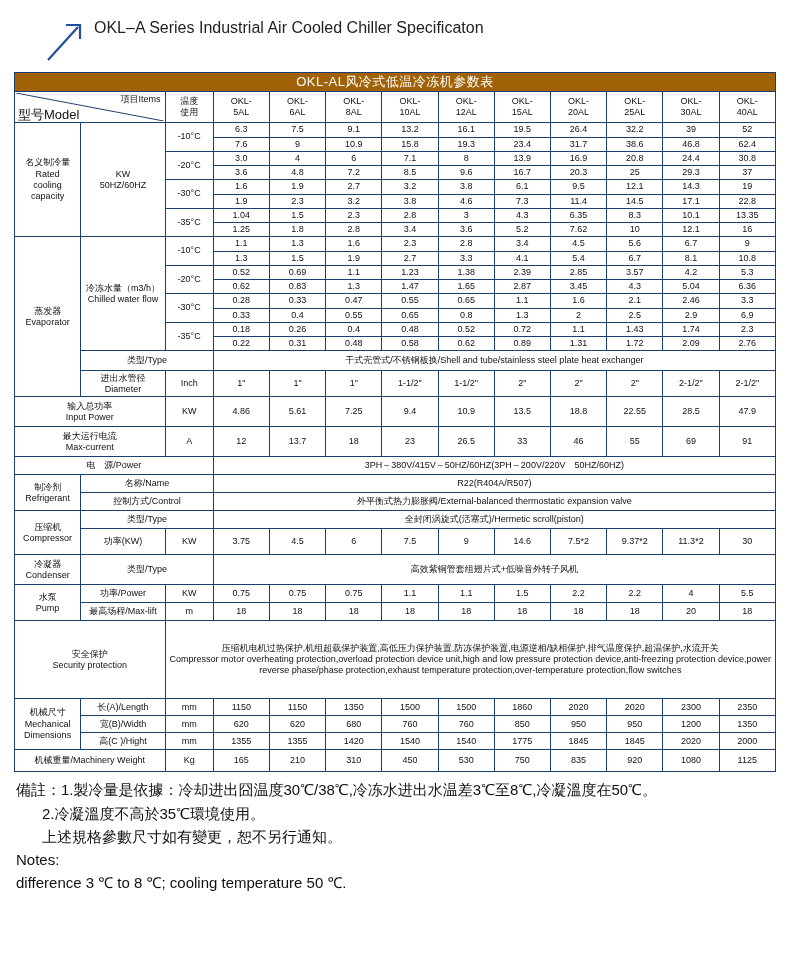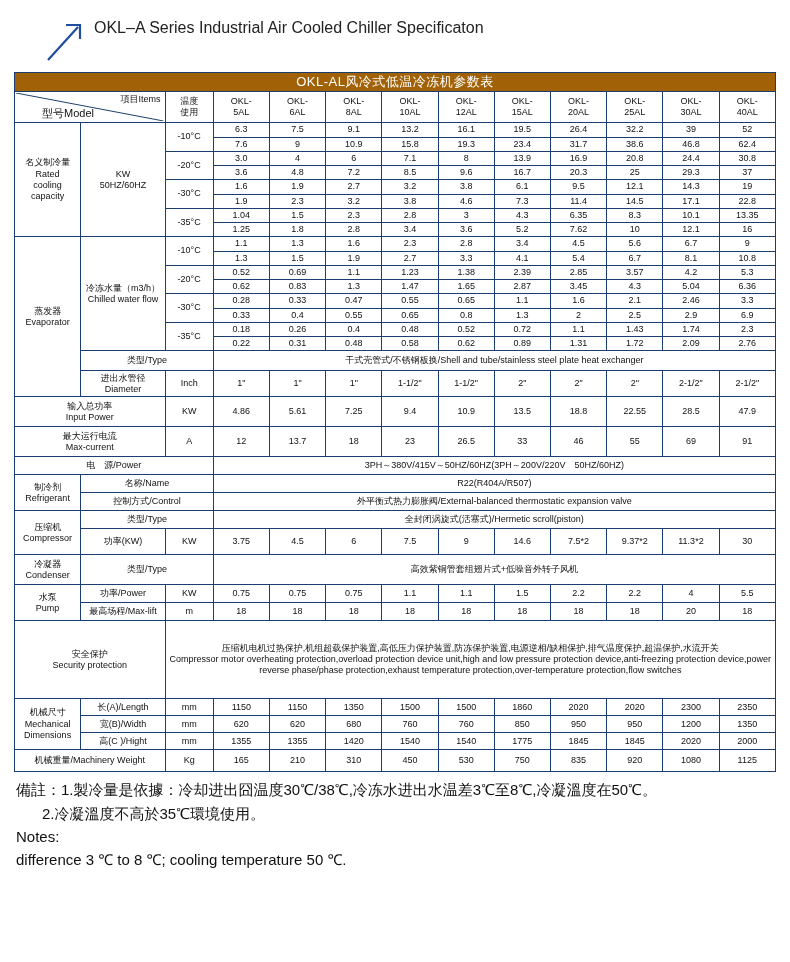--- a/index.html
+++ b/index.html
@@ -49,21 +49,21 @@
     color: #ffffff;
     font-size: 13px;
     font-weight: bold;
     letter-spacing: .5px;
     padding: 4px 0;
   }
   .modelhead { height: 30px; position: relative; }
   .diag {
     position: relative; height: 28px; overflow: hidden;
   }
-  .diag .l1 { position: absolute; left: 2px; top: 14px; font-size: 11px; margin-left: 24px; }
+  .diag .l1 { position: absolute; left: 2px; top: 14px; font-size: 13px; }
   .diag .l2 { position: absolute; right: 3px; top: 1px; font-size: 9px; }
   .diag .slash {
     position: absolute; left: 0; top: 0; width: 100%; height: 100%;
   }
   .twoline { line-height: 1.25; }
   .rowlabel { font-size: 9px; line-height: 1.3; }
   .tempcell { font-size: 9px; }
   .wide-note { text-align: left; padding: 3px 5px; font-size: 9px; line-height: 1.45; }
 
   
@@ -567,17 +567,18 @@
       <td>920</td>
       <td>1080</td>
       <td>1125</td>
     </tr>
   </tbody>
     </table>
 
   <div class="notes">
     <div>備註：1.製冷量是依據：冷却进出囧温度30℃/38℃,冷冻水进出水温差3℃至8℃,冷凝溫度在50℃。</div>
     <div class="ind1">2.冷凝溫度不高於35℃環境使用。</div>
+    <div class="ind1">上述規格參數尺寸如有變更，恕不另行通知。</div>
     <div>Notes:</div>
     <div>difference 3 ℃ to 8 ℃; cooling temperature 50 ℃.</div>
   </div>
 
 </div>
 
 </body></html>

